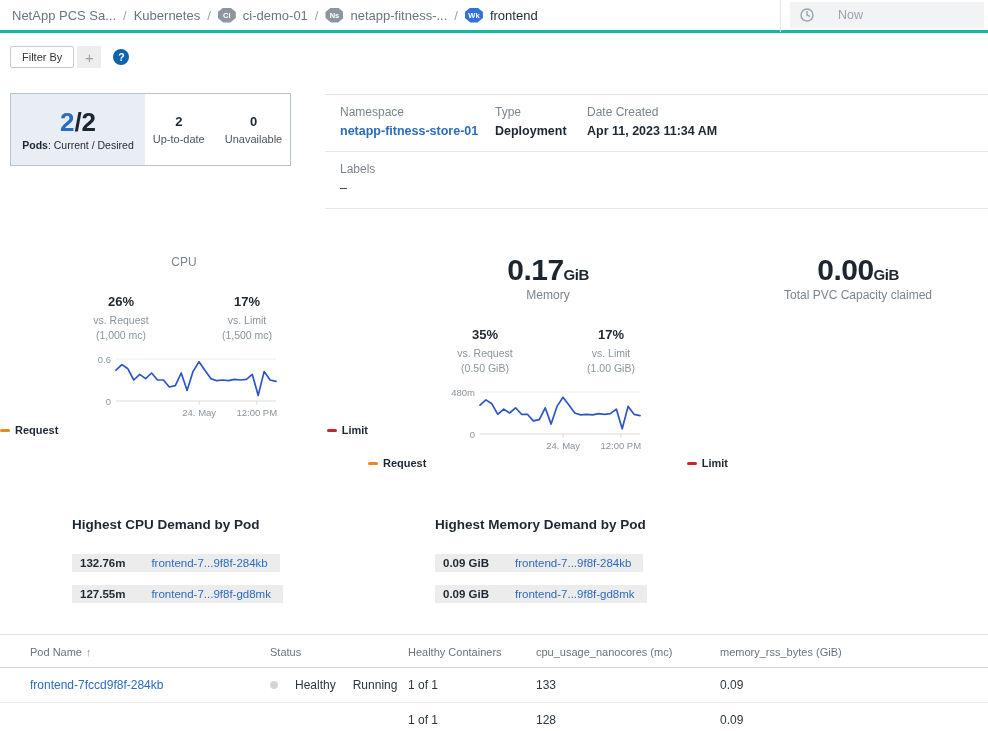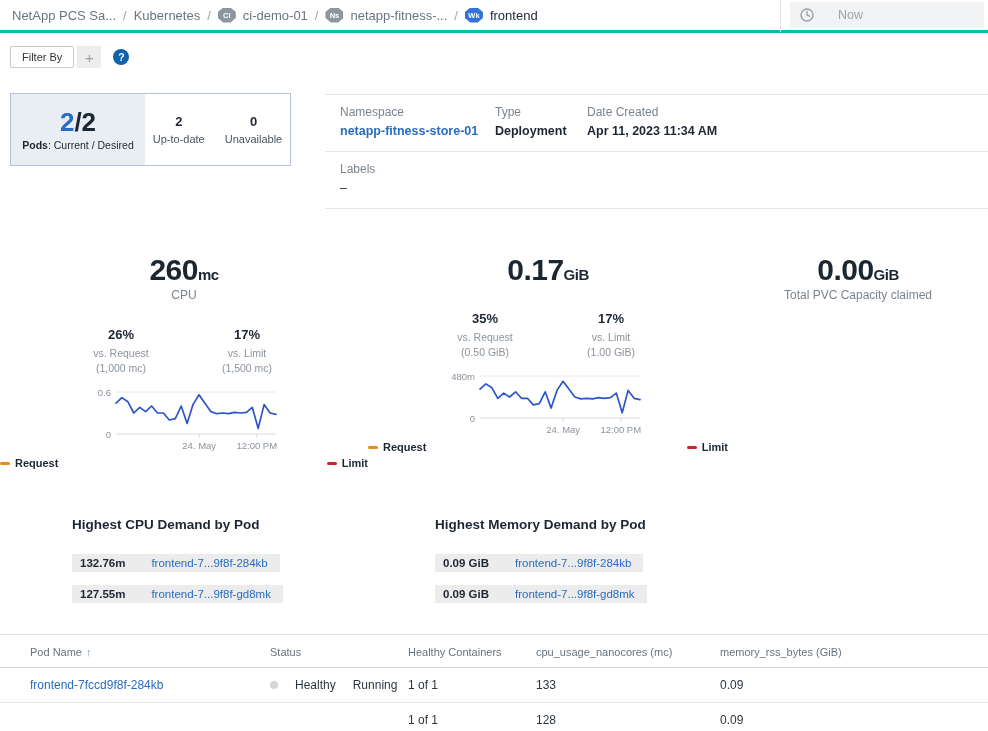--- a/index.html
+++ b/index.html
@@ -186,21 +186,20 @@
         <div class="field-label">Labels</div>
         <div class="field-value plain">–</div>
       </div>
     </div>
   </div>
 </div>
 
 <div class="metrics">
 
   <div class="metric">
-    <div class="metric-value"><span>260</span><span class="metric-unit">mc</span></div>
     <div class="metric-label">CPU</div>
     <div class="pct-row">
       <div class="pct-block">
         <div class="pct-val">26%</div>
         <div class="pct-sub"><span>vs. Request</span><br><span>(1,000 mc)</span></div>
       </div>
       <div class="pct-block">
         <div class="pct-val">17%</div>
         <div class="pct-sub"><span>vs. Limit</span><br><span>(1,500 mc)</span></div>
       </div>
@@ -225,20 +224,21 @@
         </div>
       <div class="legend-item">
           <span class="legend-dash" style="background: rgb(201, 37, 45);"></span>
           <span>Limit</span>
         </div>
     </div>
   </div>
 
   <div class="metric">
     <div class="metric-value"><span>0.17</span><span class="metric-unit">GiB</span></div>
+    <div class="metric-label">Memory</div>
     <div class="pct-row">
       <div class="pct-block">
         <div class="pct-val">35%</div>
         <div class="pct-sub"><span>vs. Request</span><br><span>(0.50 GiB)</span></div>
       </div>
       <div class="pct-block">
         <div class="pct-val">17%</div>
         <div class="pct-sub"><span>vs. Limit</span><br><span>(1.00 GiB)</span></div>
       </div>
     </div>

